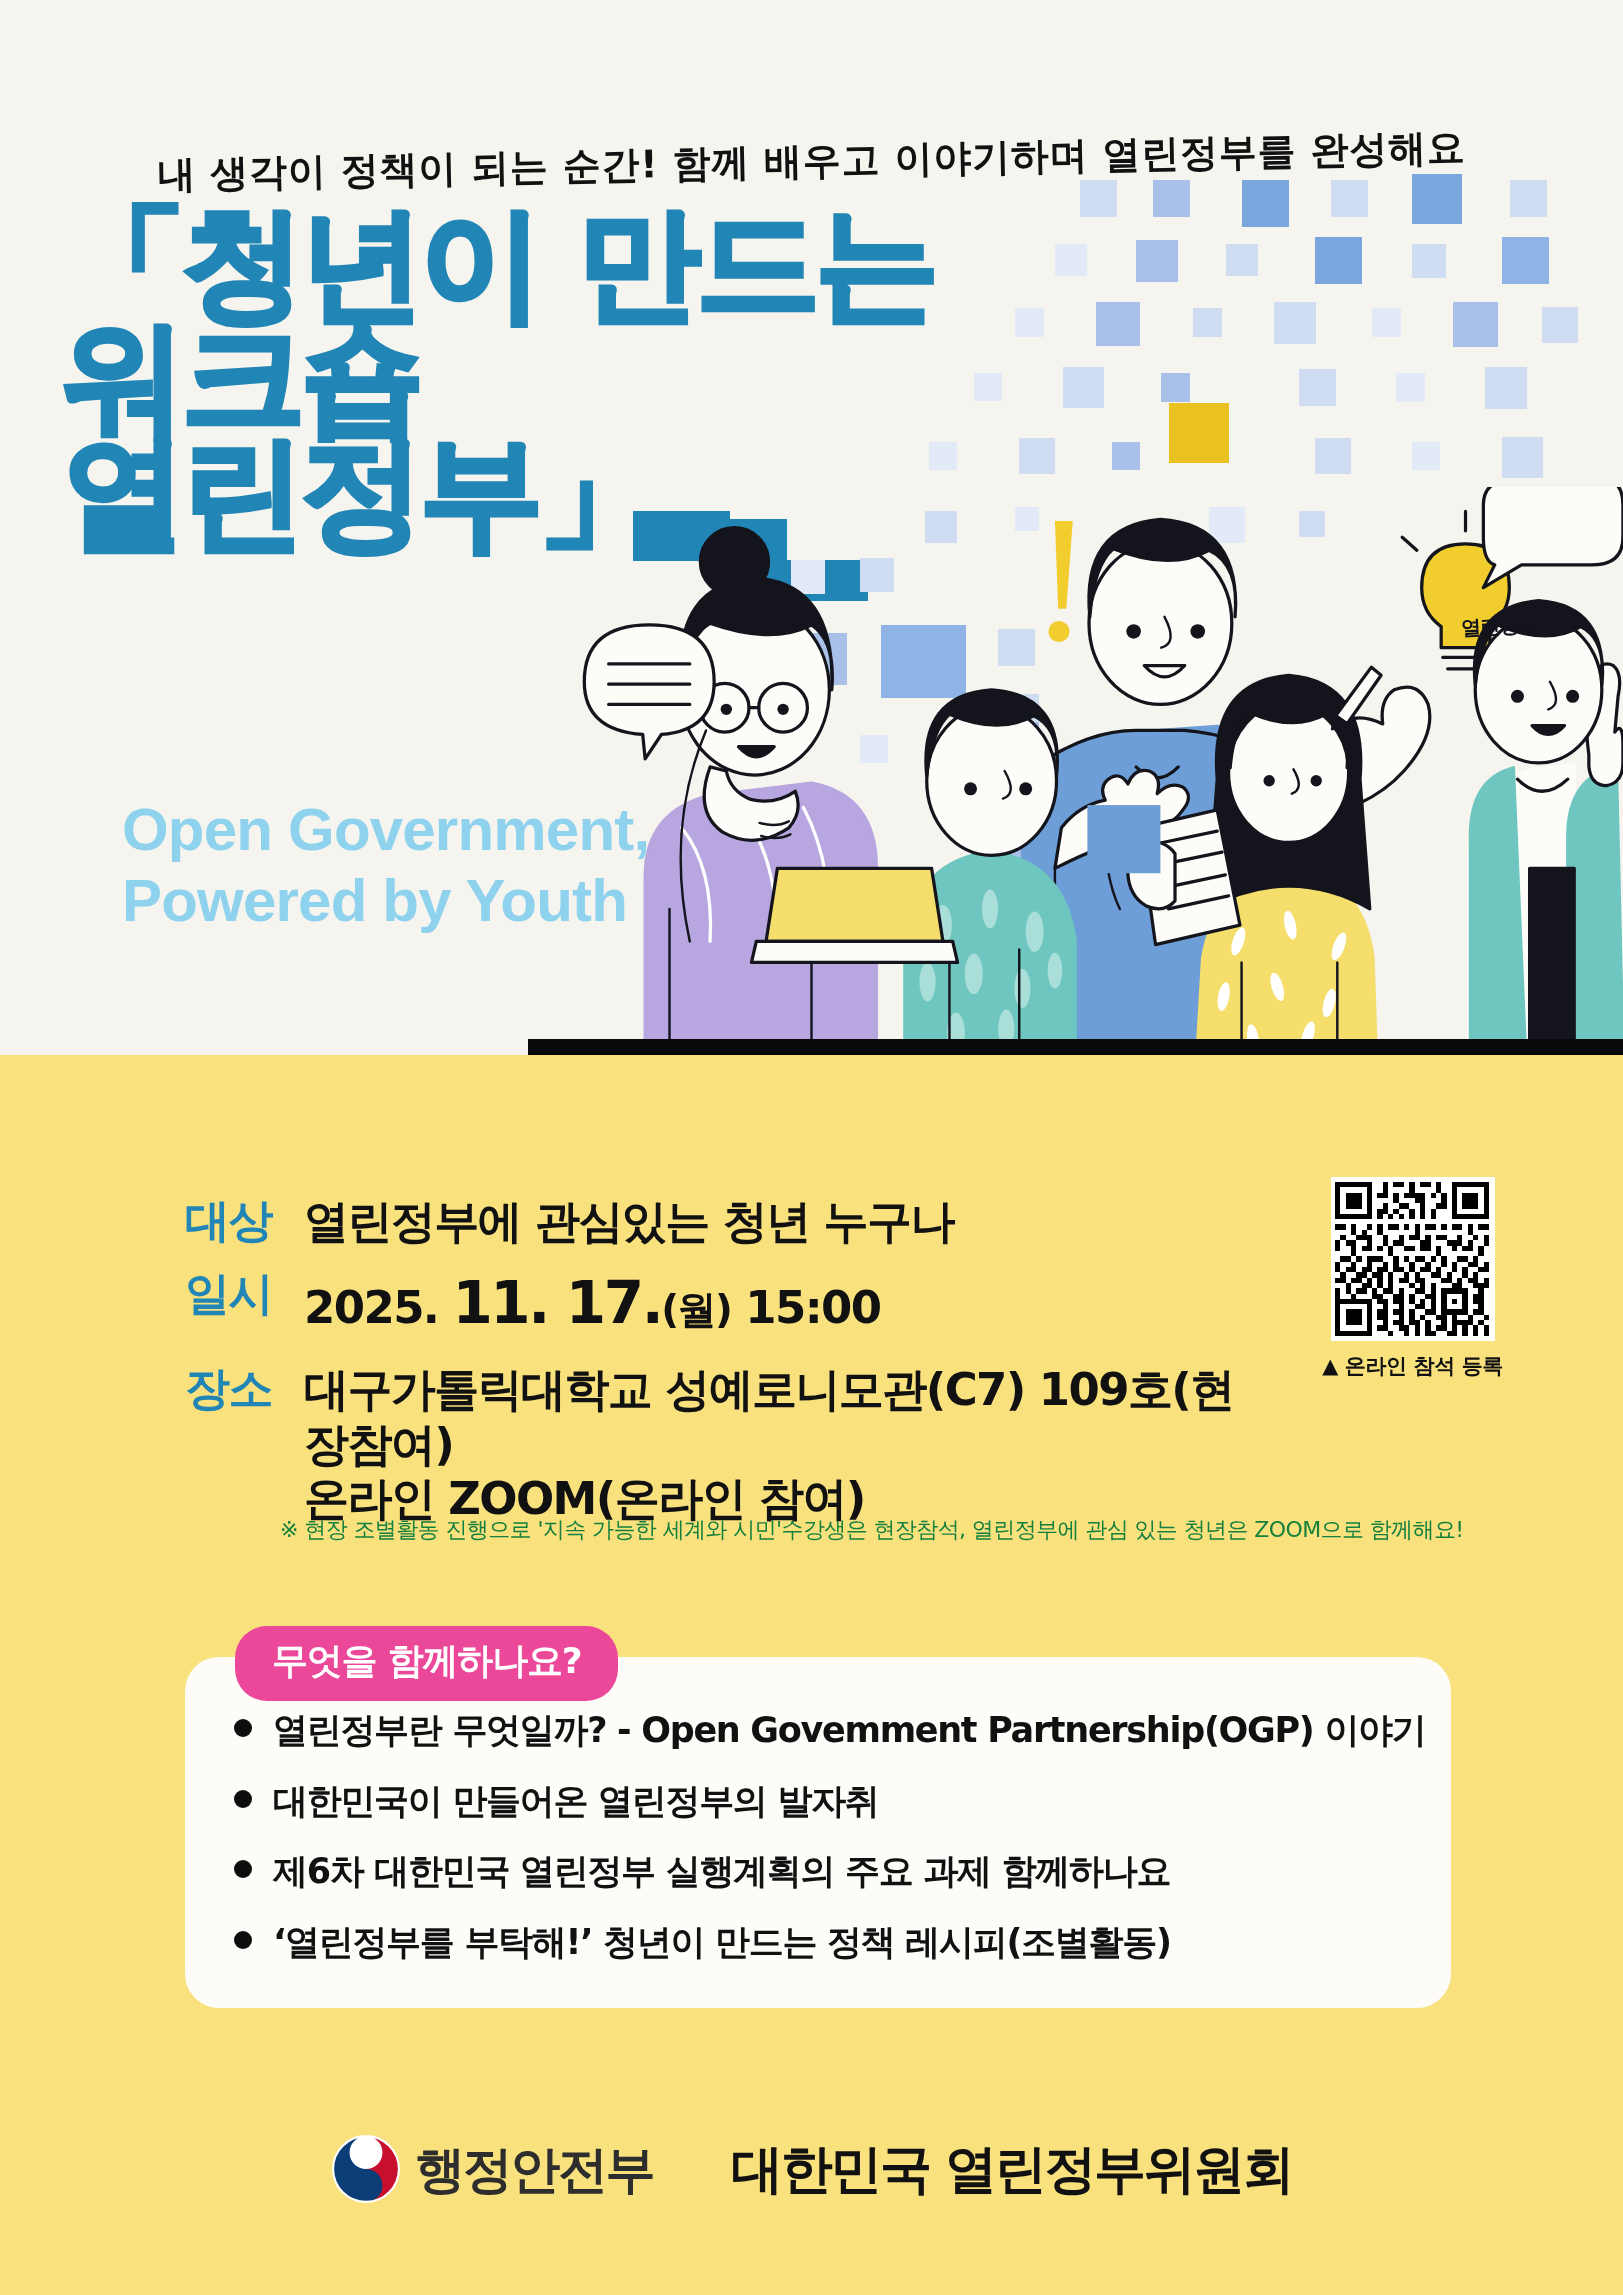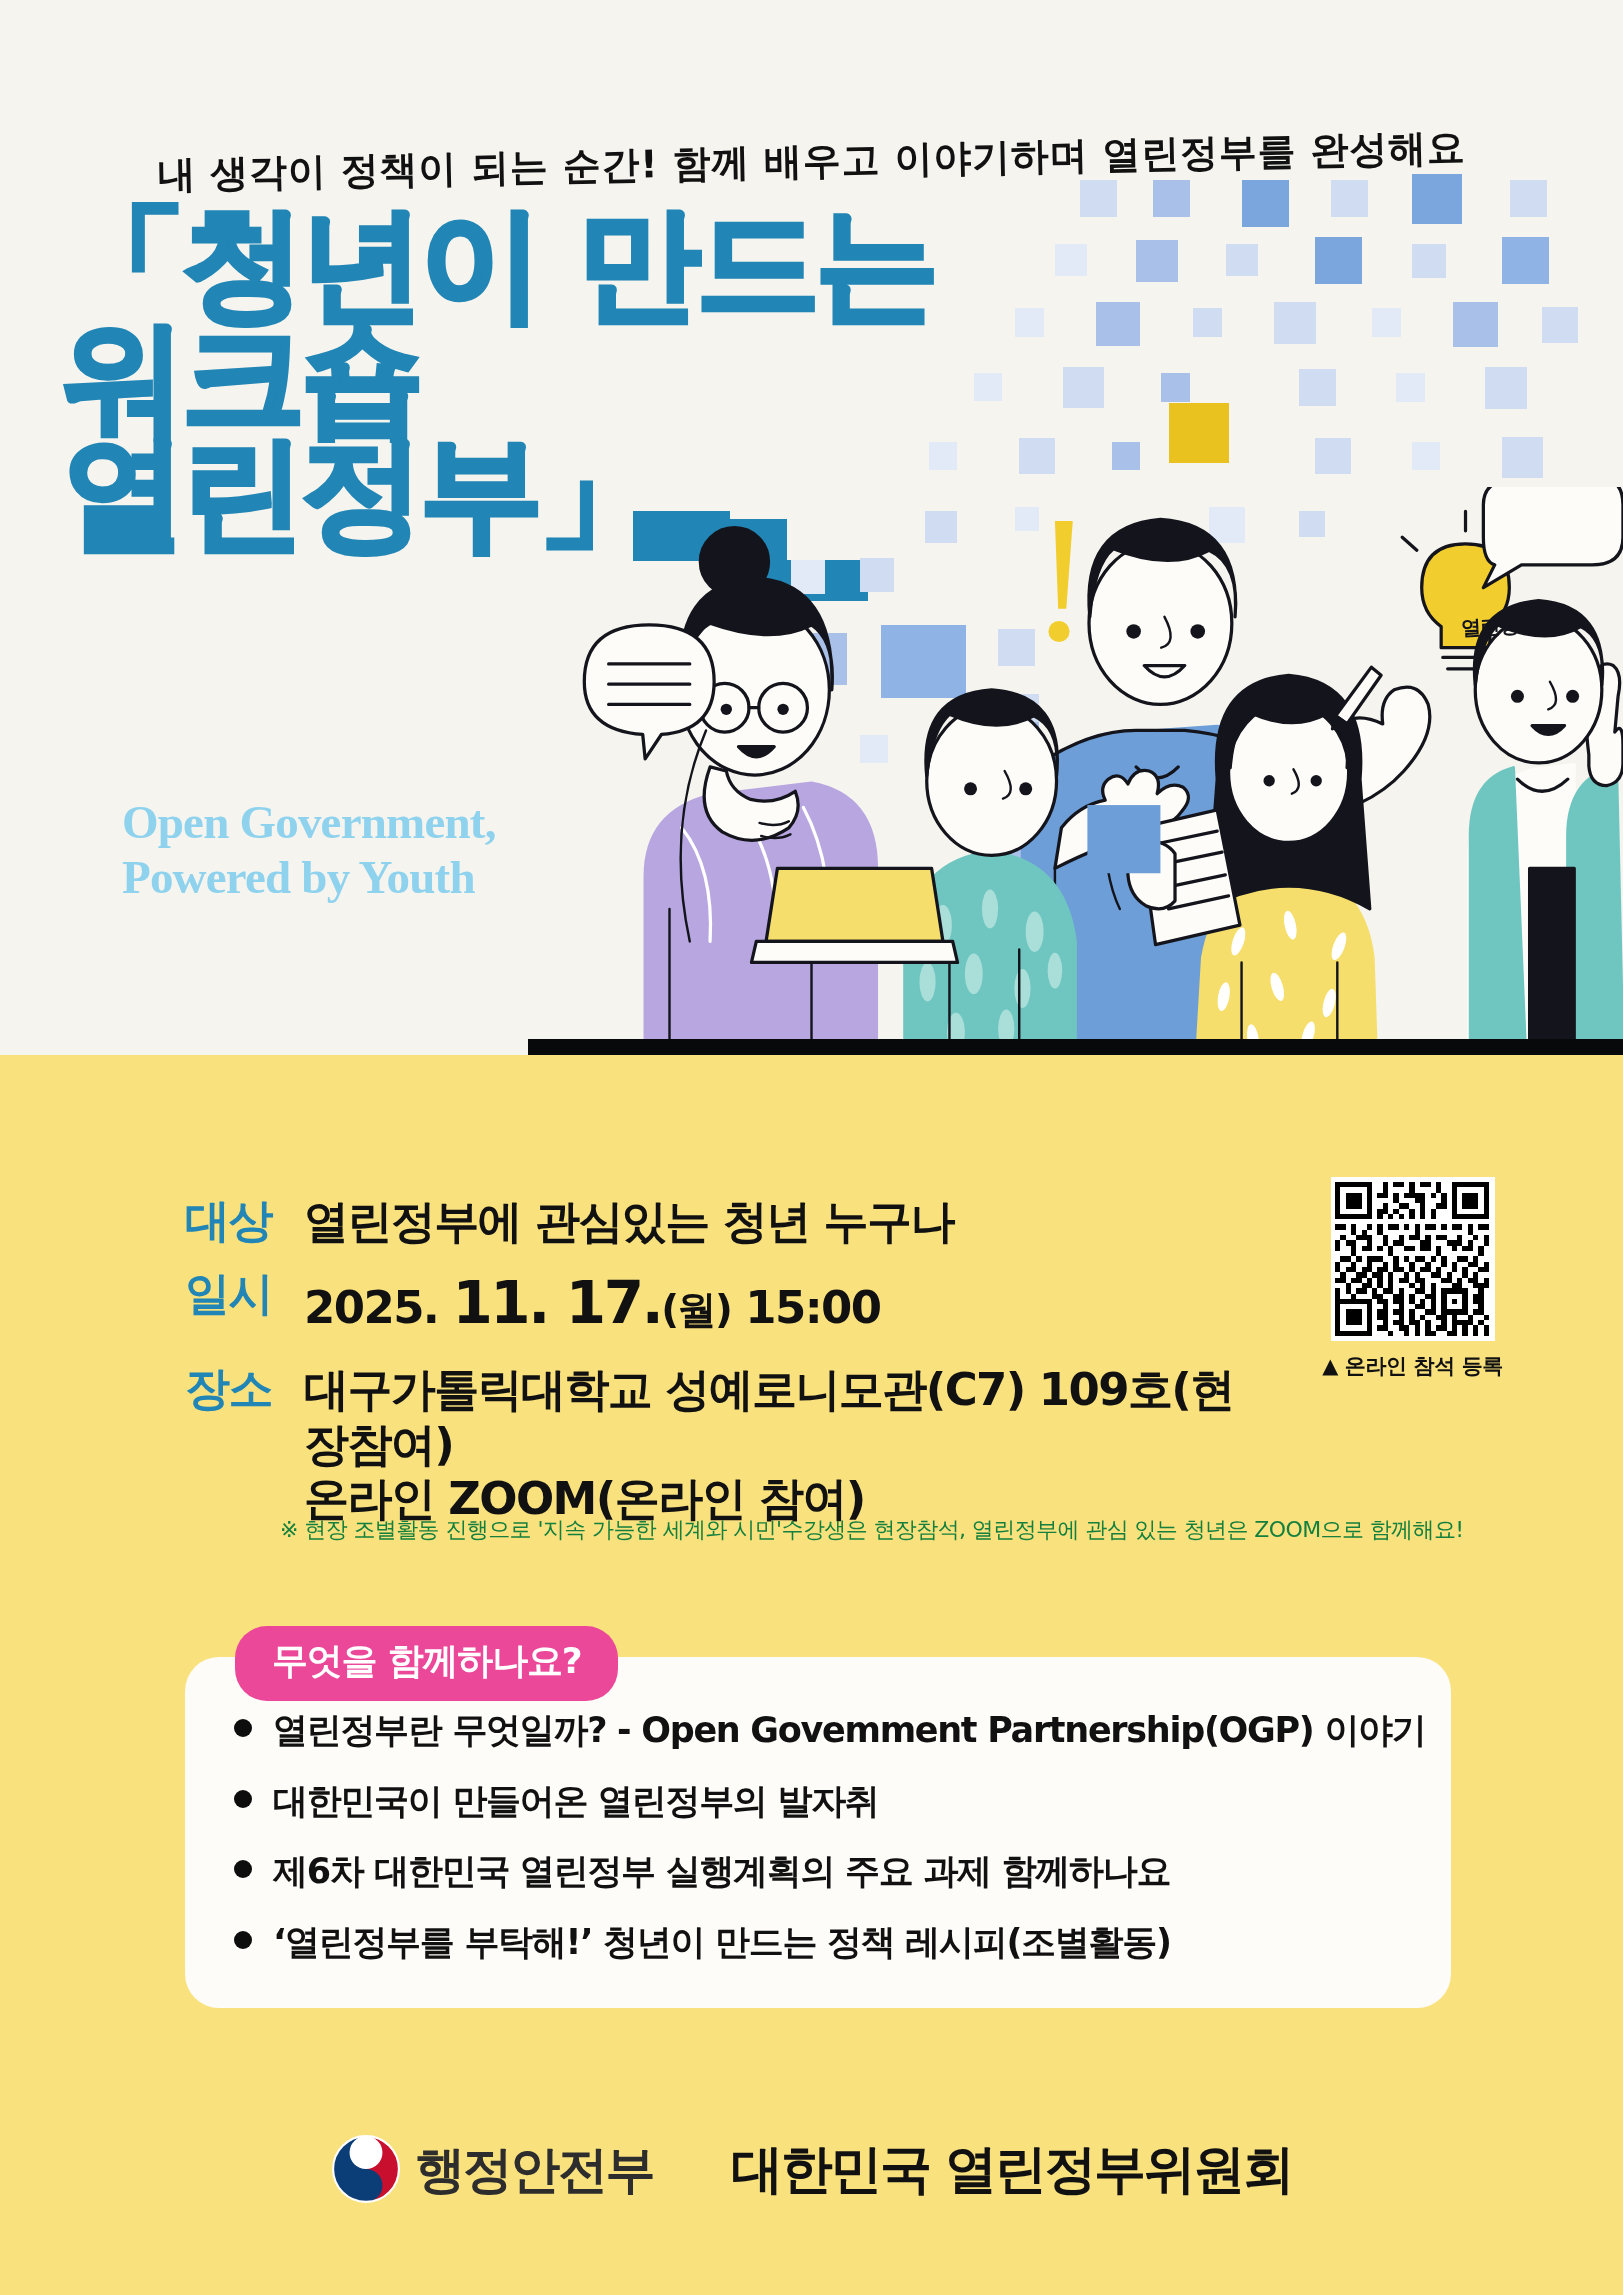--- a/index.html
+++ b/index.html
@@ -34,22 +34,22 @@
     font-family:"DejaVu Sans",sans-serif;
     font-weight:900;color:#2185b5;
     font-size:123px;line-height:0.93;
     letter-spacing:-4px;
     white-space:nowrap;
     -webkit-text-stroke:4.9px #2185b5;
   }
   .title-line.l3{font-size:123px;}
   .subtitle{
     position:absolute;left:122px;top:795px;
-    font-family:Liberation Serif, serif;
-    font-weight:800;font-size:47px;line-height:1.18;
+    font-family:Liberation Sans, sans-serif;
+    font-weight:800;font-size:60px;line-height:1.18;
     color:#8ed2ee;letter-spacing:-0.8px;
   }
 
   
   .illus{position:absolute;right:0;bottom:0;width:1055px;height:568px;}
   .illus svg{display:block;width:100%;height:100%;}
 
   
   .table-bar{position:absolute;left:528px;top:1039px;width:1096px;height:39px;background:#08090b;}
 

